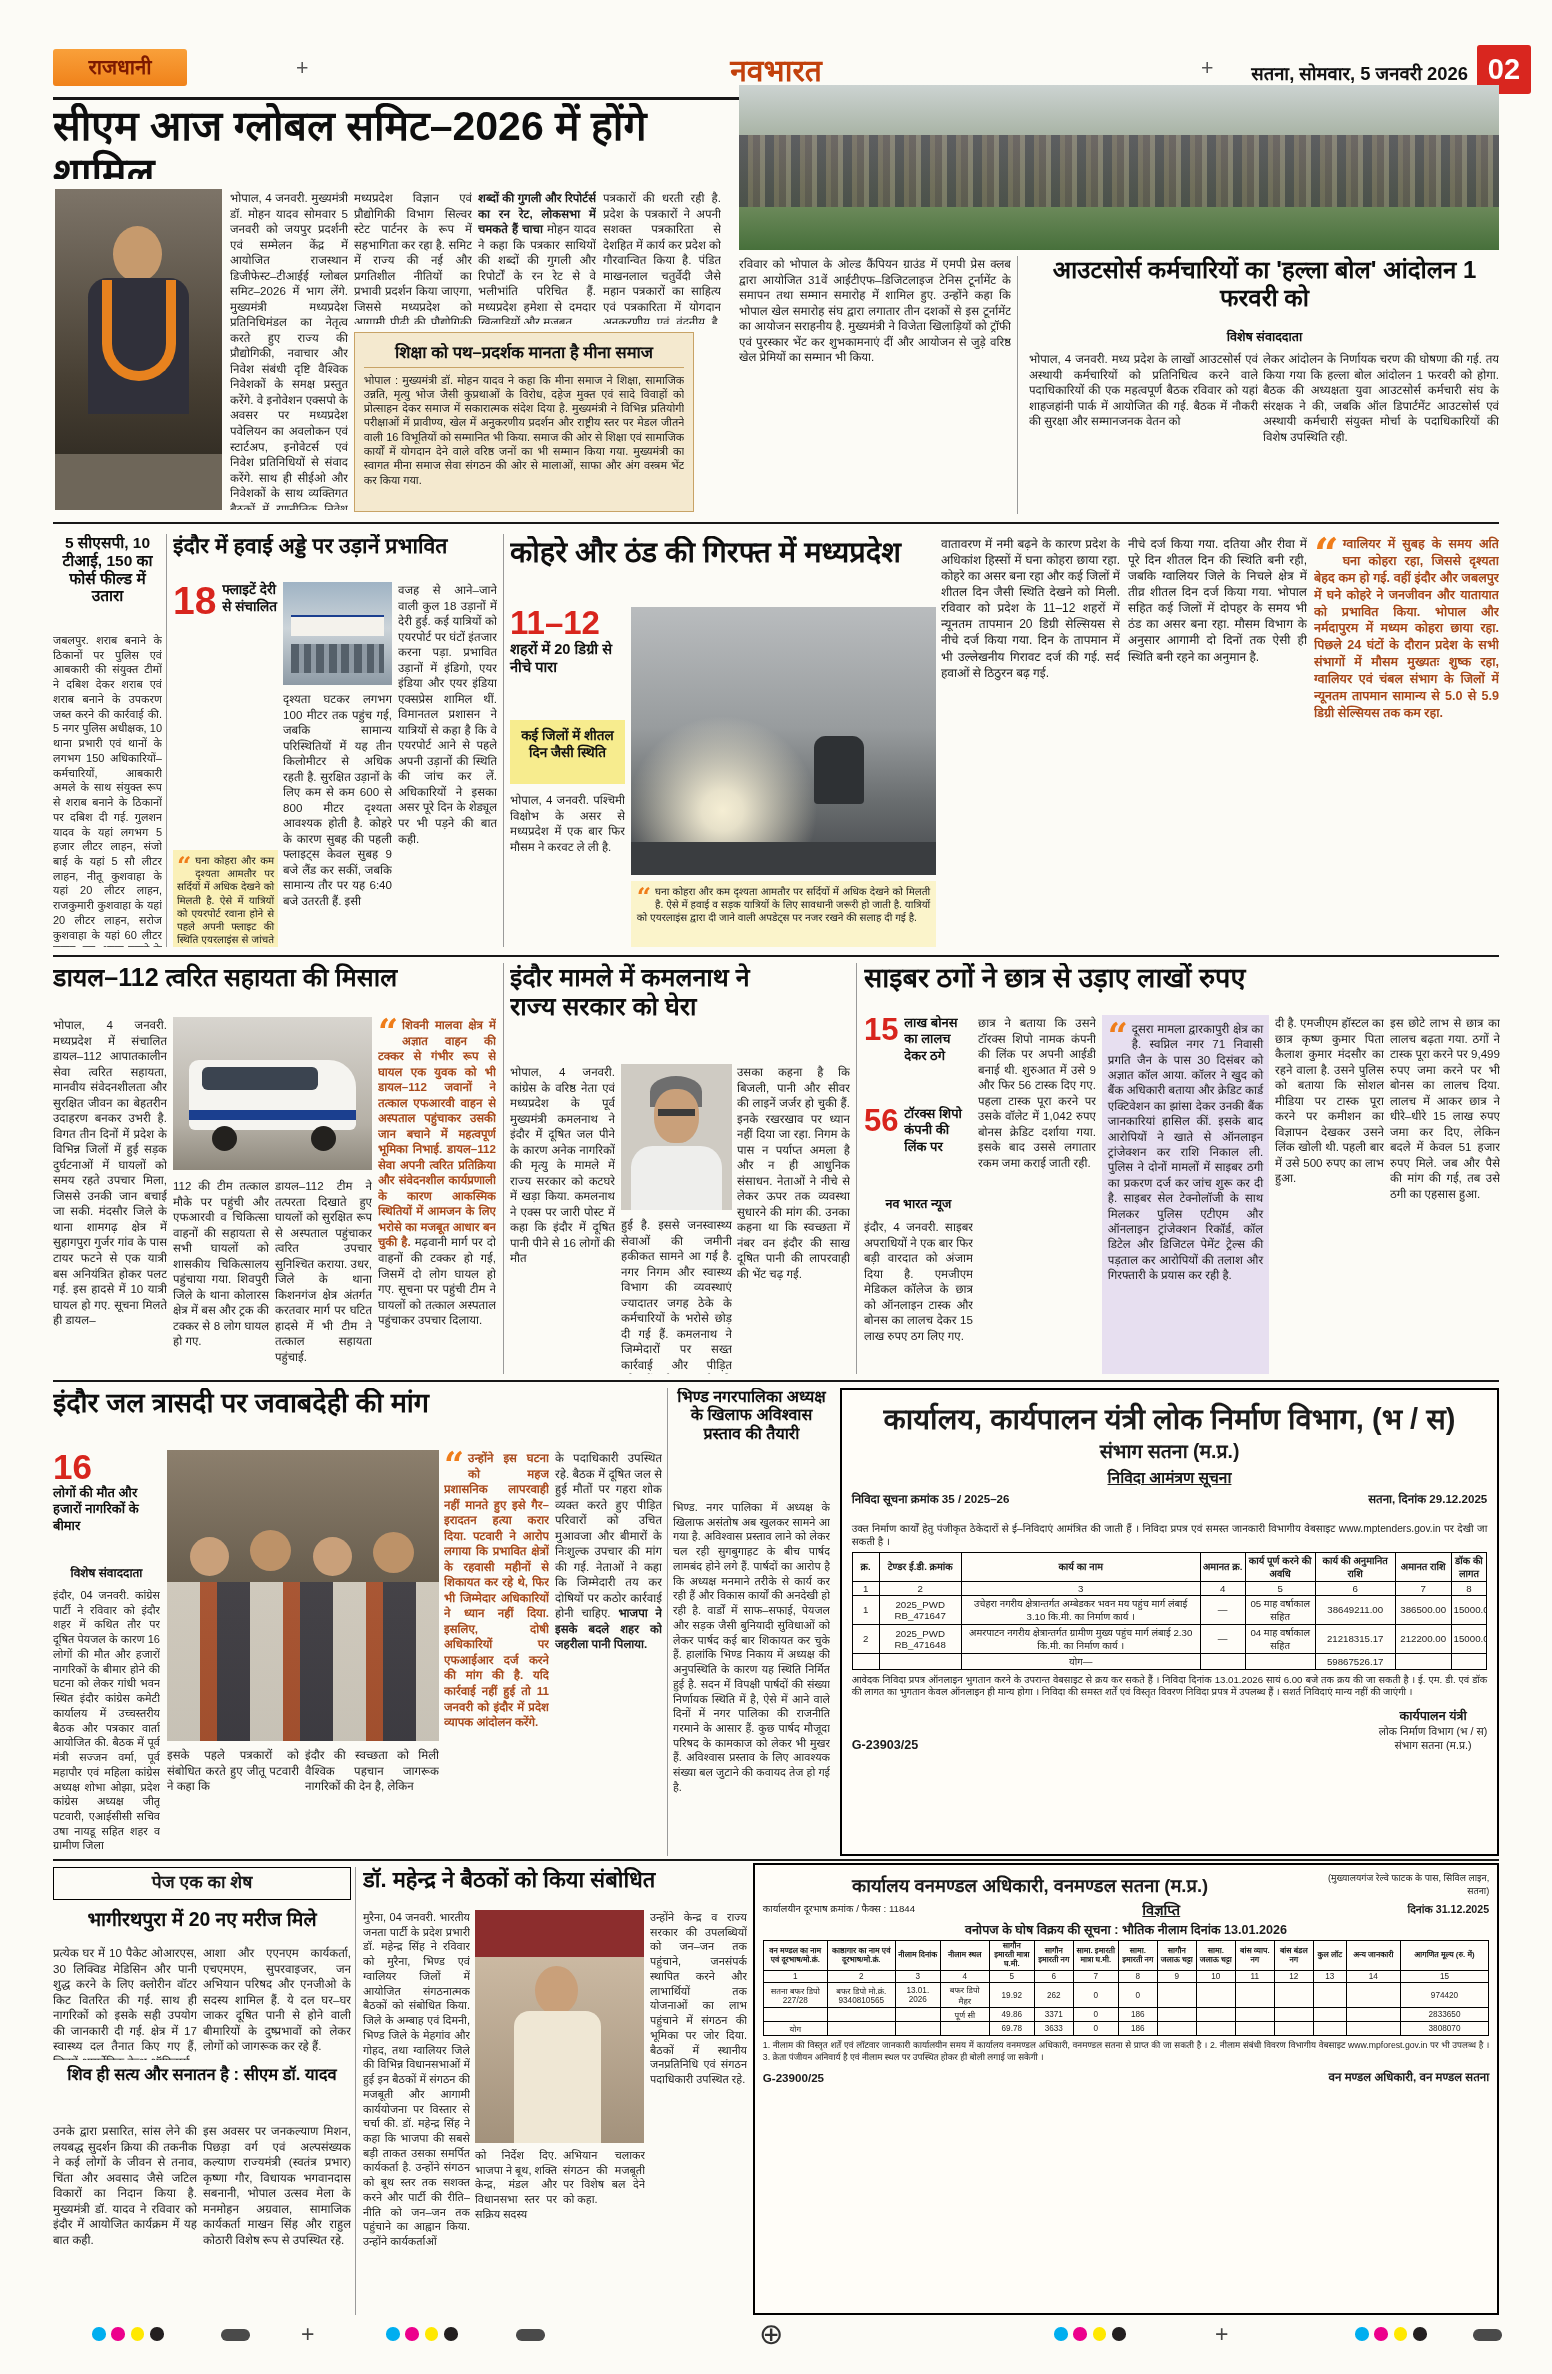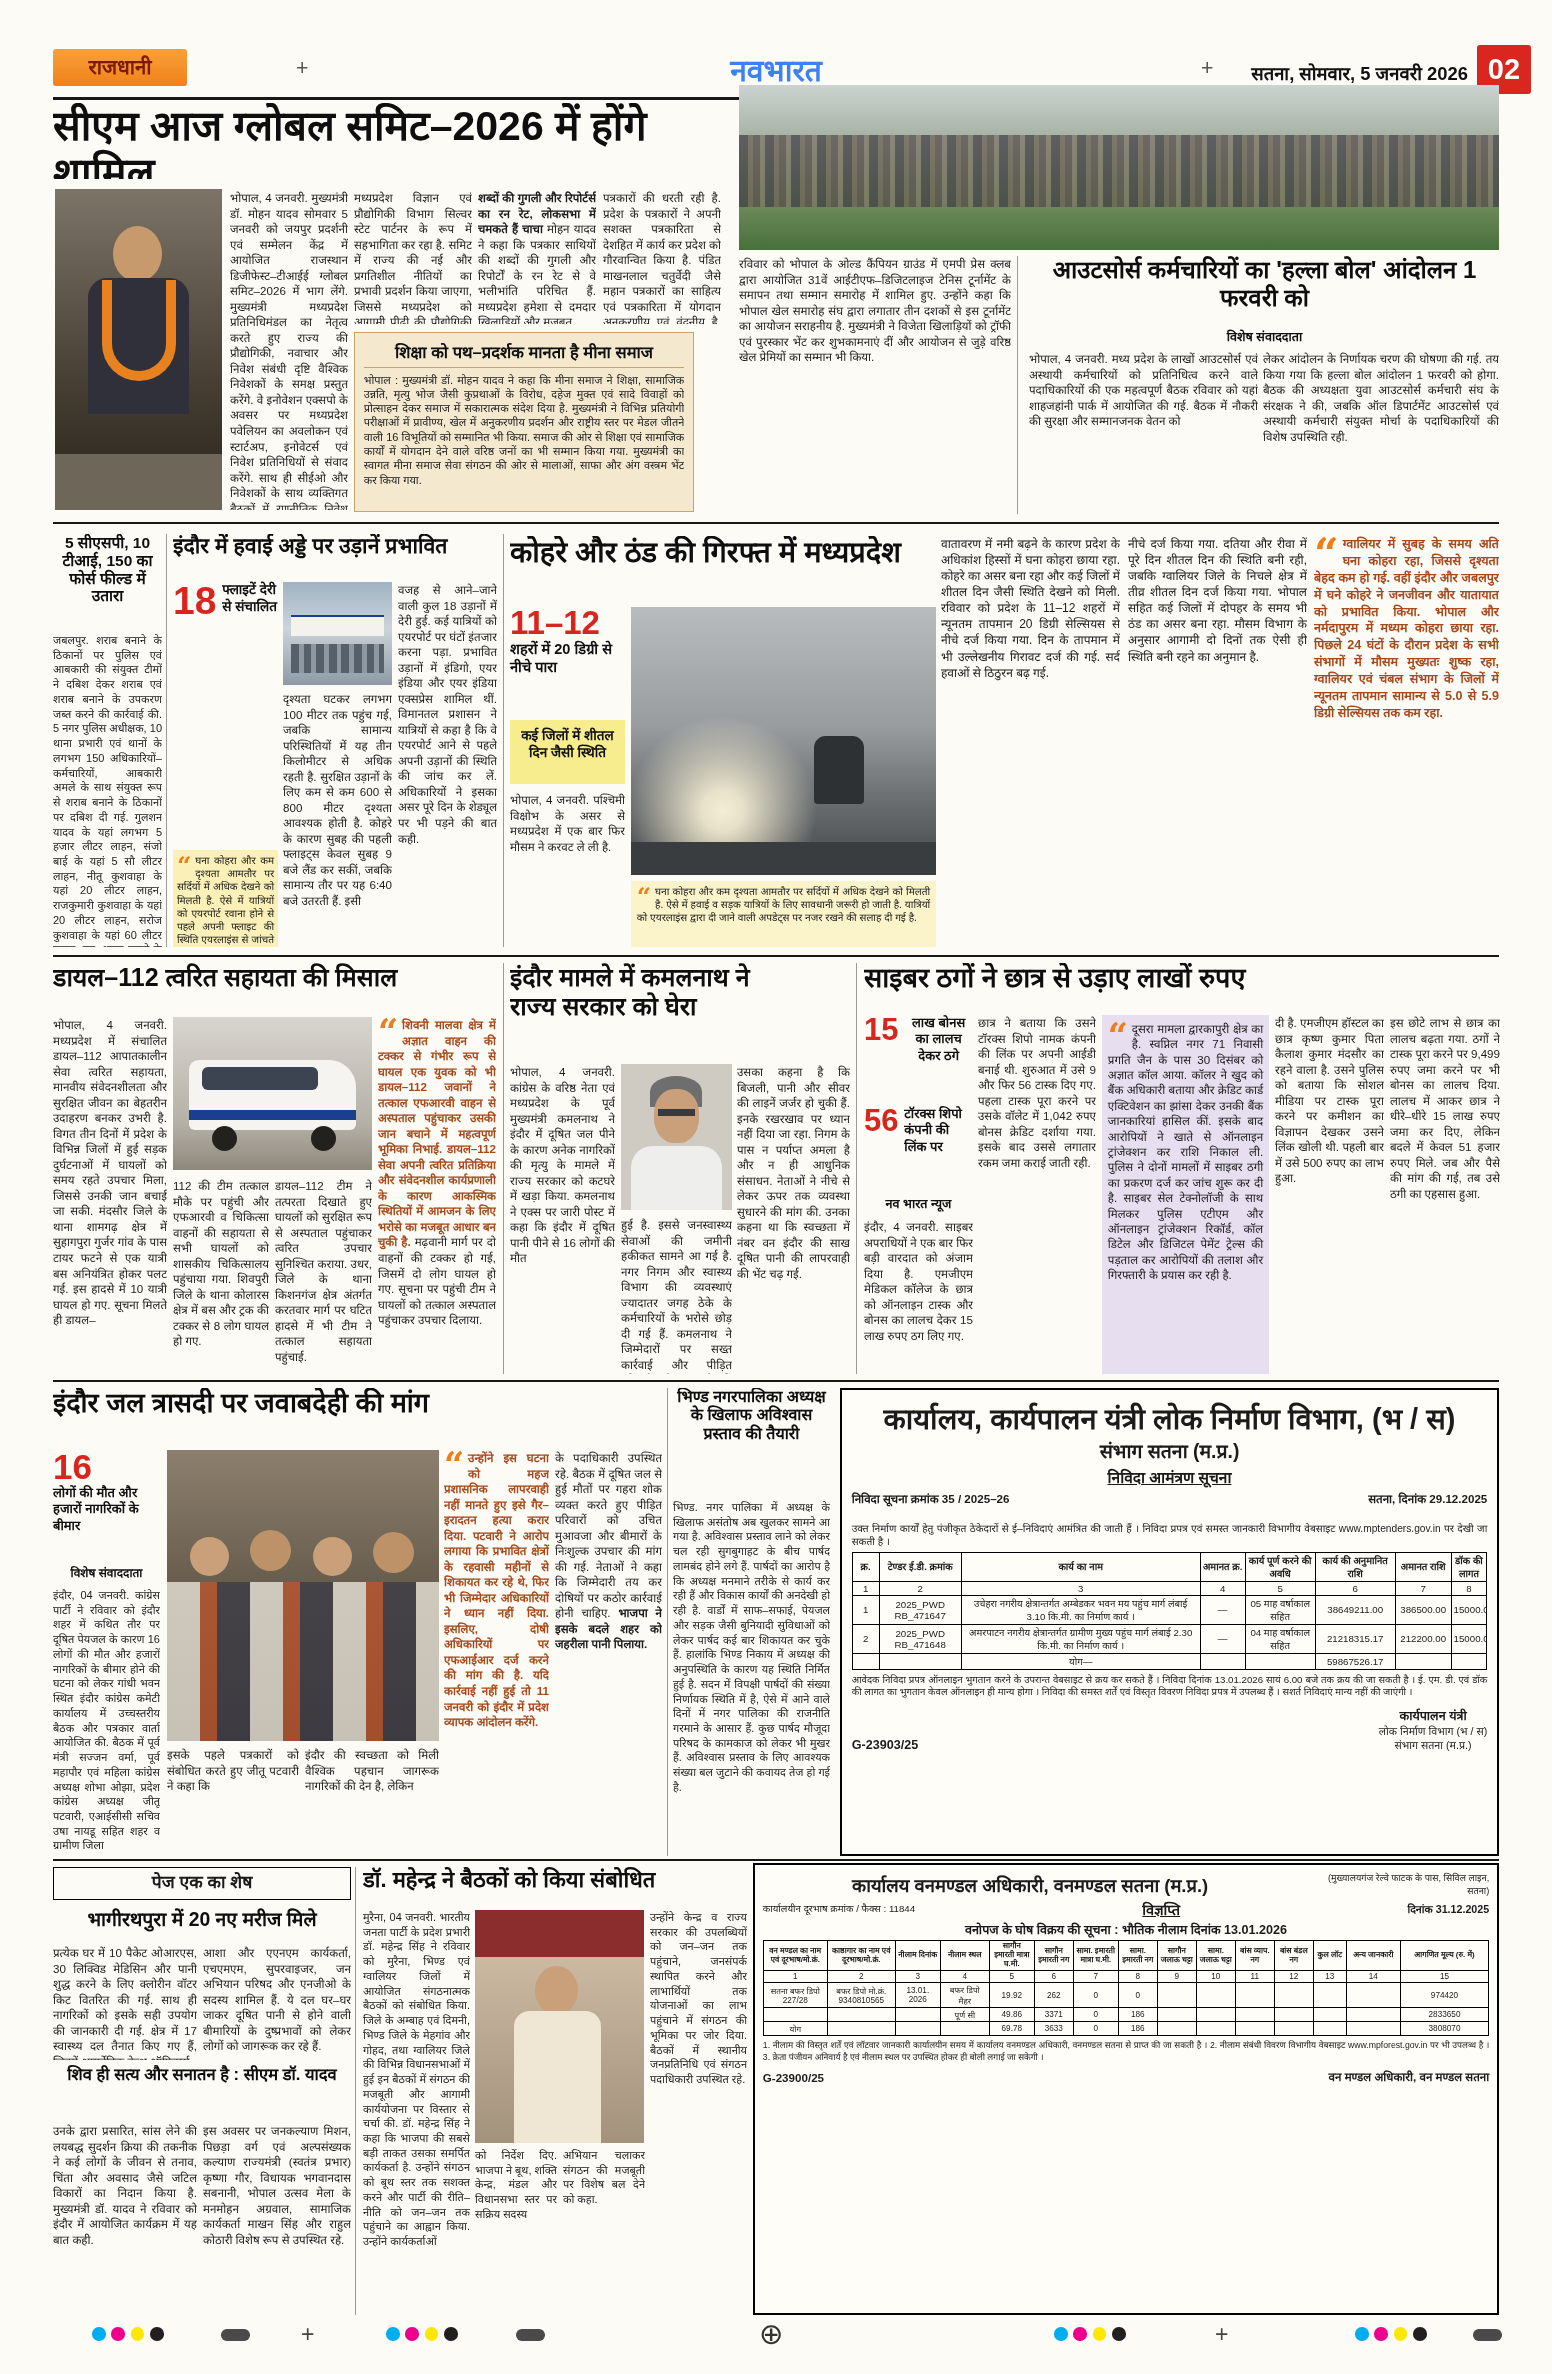--- a/index.html
+++ b/index.html
@@ -24,21 +24,21 @@
   .box{border:2.4px solid #000;background:#fffdf8;}
   .photo{overflow:hidden;}
 </style>
 </head>
 <body>
 
 <div class="page">
 
   <div class="abs ctr" style="left:53px;top:49px;width:134px;height:37px;background:linear-gradient(180deg,#f9a03a,#f0821a);border-radius:2.9px;font-size:20.4px;font-weight:800;color:#7d1a00;line-height:37px;">राजधानी</div>
   <div class="abs" style="left:296px;top:56px;font-size:21.3px;color:#555;">+</div>
-  <div class="abs ctr" style="left:679px;top:49px;width:194px;font-size:30px;font-weight:800;color:#3b82f6;">नवभारत</div>
+  <div class="abs ctr" style="left:679px;top:49px;width:194px;font-size:30px;font-weight:800;color:#c2410c;">नवभारत</div>
   <div class="abs" style="left:1201px;top:56px;font-size:21.3px;color:#555;">+</div>
   <div class="abs" style="left:1218px;top:60px;width:250px;text-align:right;font-size:18.4px;font-weight:800;color:#111;">सतना, सोमवार, 5 जनवरी 2026</div>
   <div class="abs ctr" style="left:1477px;top:45px;width:54px;height:49px;background:#d9261f;color:#fff;font-size:29px;font-weight:800;line-height:49px;border-radius:2.9px;">02</div>
   <div class="hl" style="left:53px;top:97px;width:1446px;height:2.9px;"></div>
 
   <div class="abs h" style="left:53px;top:103px;width:679px;height:76px;font-size:41px;">सीएम आज ग्लोबल समिट–2026 में होंगे शामिल</div>
 
   <div class="abs photo" style="left:55px;top:189px;width:167px;height:321px;background:linear-gradient(180deg,#7d7468,#473f33 60%,#26221b);">
     <div class="abs" style="left:58px;top:37px;width:49px;height:56px;border-radius:50%;background:#c69a6d;"></div>
     <div class="abs" style="left:33px;top:89px;width:101px;height:136px;border-radius:19.4px 19.4px 0 0;background:#30303a;"></div>
@@ -146,21 +146,21 @@
     <div class="abs" style="left:9.7px;top:82px;width:91px;height:64px;border-radius:21.3px 21.3px 0 0;background:#eeeeec;"></div>
   </div>
   <div class="abs bt" style="left:510px;top:1064px;width:105px;height:311px;">भोपाल, 4 जनवरी. कांग्रेस के वरिष्ठ नेता एवं मध्यप्रदेश के पूर्व मुख्यमंत्री कमलनाथ ने इंदौर में दूषित जल पीने के कारण अनेक नागरिकों की मृत्यु के मामले में राज्य सरकार को कटघरे में खड़ा किया. कमलनाथ ने एक्स पर जारी पोस्ट में कहा कि इंदौर में दूषित पानी पीने से 16 लोगों की मौत</div>
   <div class="abs bt" style="left:621px;top:1217px;width:111px;height:157px;">हुई है. इससे जनस्वास्थ्य सेवाओं की जमीनी हकीकत सामने आ गई है. नगर निगम और स्वास्थ्य विभाग की व्यवस्थाएं ज्यादातर जगह ठेके के कर्मचारियों के भरोसे छोड़ दी गई हैं. कमलनाथ ने जिम्मेदारों पर सख्त कार्रवाई और पीड़ित परिवारों को मुआवजे की मांग की है.</div>
   <div class="abs bt" style="left:737px;top:1064px;width:113px;height:311px;">उसका कहना है कि बिजली, पानी और सीवर की लाइनें जर्जर हो चुकी हैं. इनके रखरखाव पर ध्यान नहीं दिया जा रहा. निगम के पास न पर्याप्त अमला है और न ही आधुनिक संसाधन. नेताओं ने नीचे से लेकर ऊपर तक व्यवस्था सुधारने की मांग की. उनका कहना था कि स्वच्छता में नंबर वन इंदौर की साख दूषित पानी की लापरवाही की भेंट चढ़ गई.</div>
   <div class="vl" style="left:856px;top:963px;height:411px;"></div>
 
   <div class="abs h" style="left:864px;top:963px;width:636px;height:43px;font-size:27px;">साइबर ठगों ने छात्र से उड़ाए लाखों रुपए</div>
   <div class="abs stat" style="left:864px;top:1015px;width:109px;">
     <div class="num" style="font-size:31px;">15</div>
-    <div class="slbl" style="font-size:13px;text-align:center;">लाख बोनस का लालच देकर ठगे</div>
+    <div class="slbl" style="font-size:13px;">लाख बोनस का लालच देकर ठगे</div>
   </div>
   <div class="abs stat" style="left:864px;top:1106px;width:109px;">
     <div class="num" style="font-size:31px;">56</div>
     <div class="slbl" style="font-size:13px;">टॉरक्स शिपो कंपनी की लिंक पर</div>
   </div>
   <div class="abs byline" style="left:864px;top:1195px;width:109px;">नव भारत न्यूज</div>
   <div class="abs bt" style="left:864px;top:1219px;width:109px;height:155px;">इंदौर, 4 जनवरी. साइबर अपराधियों ने एक बार फिर बड़ी वारदात को अंजाम दिया है. एमजीएम मेडिकल कॉलेज के छात्र को ऑनलाइन टास्क और बोनस का लालच देकर 15 लाख रुपए ठग लिए गए.</div>
   <div class="abs bt" style="left:978px;top:1015px;width:118px;height:359px;">छात्र ने बताया कि उसने टॉरक्स शिपो नामक कंपनी की लिंक पर अपनी आईडी बनाई थी. शुरुआत में उसे 9 और फिर 56 टास्क दिए गए. पहला टास्क पूरा करने पर उसके वॉलेट में 1,042 रुपए बोनस क्रेडिट दर्शाया गया. इसके बाद उससे लगातार रकम जमा कराई जाती रही.</div>
   <div class="abs" style="left:1102px;top:1015px;width:167px;height:359px;background:#e7dff0;padding:5.8px;font-size:11.6px;line-height:1.33;text-align:justify;overflow:hidden;">
     <span class="qm">“</span>

